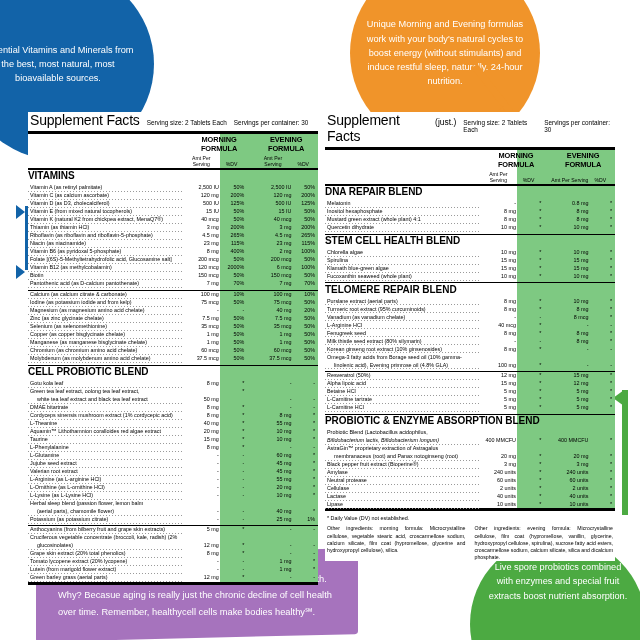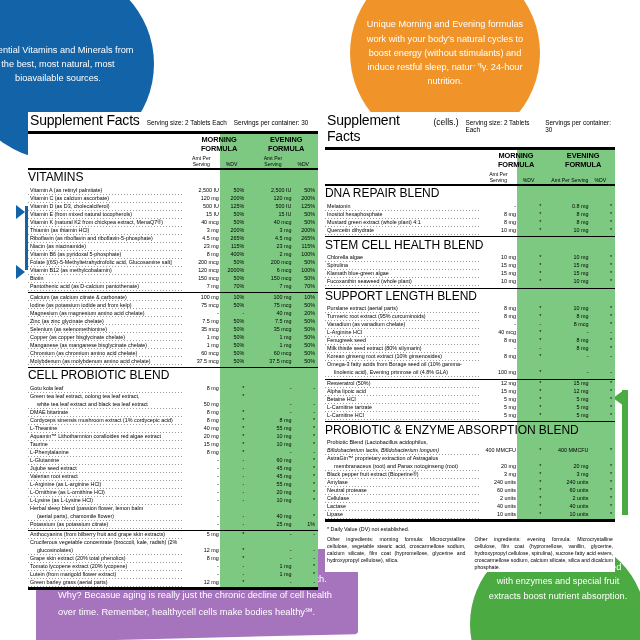--- a/index.html
+++ b/index.html
@@ -92,21 +92,21 @@
   .c-ma{width:36px;text-align:right;}
   .c-mv{width:26px;text-align:right;padding-right:10px!important;}
   .c-ea{width:38px;text-align:right;}
   .c-ev{width:24px;text-align:right;padding-right:3px!important;}
 
   .hdr-row td{padding-bottom:0;}
   .hdr-morning{font-size:7.4px;font-weight:bold;text-align:center;letter-spacing:-.1px;}
   .hdr-evening{font-size:7.4px;font-weight:bold;text-align:center;letter-spacing:-.1px;}
   .hdr-sub{font-size:5.1px;text-align:center;}
 
-  .grp td{font-size:12px;font-weight:normal;padding-top:4px;padding-bottom:1.2px;letter-spacing:-.05px;}
+  .grp td{font-size:10px;font-weight:bold;padding-top:4px;padding-bottom:1.2px;letter-spacing:-.05px;}
   .dotted .c-name{
     background-image:linear-gradient(to right,#9a9a9a 28%,rgba(255,255,255,0) 0%);
     background-position:bottom left;background-size:3px .6px;background-repeat:repeat-x;
   }
   .ind{padding-left:9px!important;}
   .nodot .c-name{background:none!important;}
 
   .foot{font-size:5.4px;padding:4px 2px 0 2px;}
   .foot-cols{display:flex;gap:9px;padding:4px 2px 0 2px;}
   .foot-cols div{flex:1;font-size:5.2px;line-height:1.38;text-align:justify;}
@@ -520,21 +520,21 @@
           </tr>
         </tbody>
     </table>
   </div>
   <div class="rule-thick"></div>
 </div>
 
 <div class="panel" id="panel-right">
   <div class="sf-title-row">
     <span class="sf-title">Supplement Facts</span>
-    <span class="sf-cont">(cells.)</span>
+    <span class="sf-cont">(just.)</span>
     <span class="sf-serv">Serving size: 2 Tablets Each</span>
     <span class="sf-serv">Servings per container: 30</span>
   </div>
   <div class="rule-thick"></div>
   <div class="cols">
     <div class="greenband"></div>
     <table class="sf">
       <tbody id="right-body">
           <tr class="hdr-row">
             <td class="c-name"></td>
@@ -619,21 +619,21 @@
             <td class="c-mv">*</td>
             <td class="c-ea">10 mg</td>
             <td class="c-ev">*</td>
           </tr>
           <tr>
             <td colspan="5" style="padding:2px 0 0 0">
               <div class="rule-thin"></div>
             </td>
           </tr>
           <tr class="grp">
-            <td colspan="5">SUPPORT LENGTH BLEND</td>
+            <td colspan="5">TELOMERE REPAIR BLEND</td>
           </tr>
           <tr class="dotted">
             <td class="c-name" style="">Purslane extract (aerial parts)</td>
             <td class="c-ma">8 mg</td>
             <td class="c-mv">*</td>
             <td class="c-ea">10 mg</td>
             <td class="c-ev">*</td>
           </tr>
           <tr class="dotted">
             <td class="c-name" style="">Turmeric root extract (95% curcuminoids)</td>

